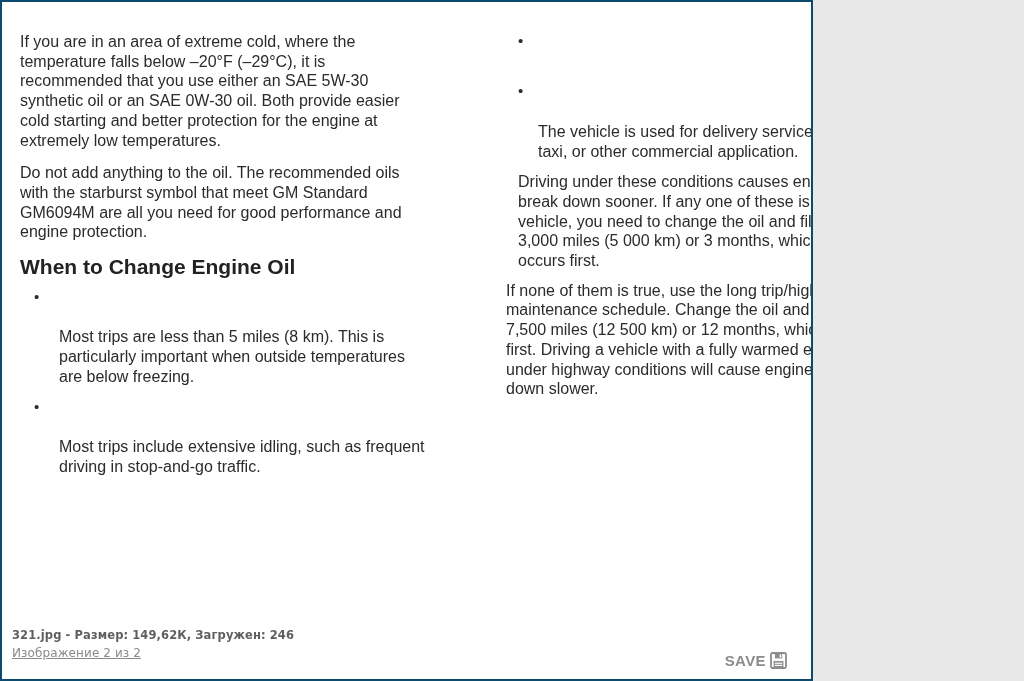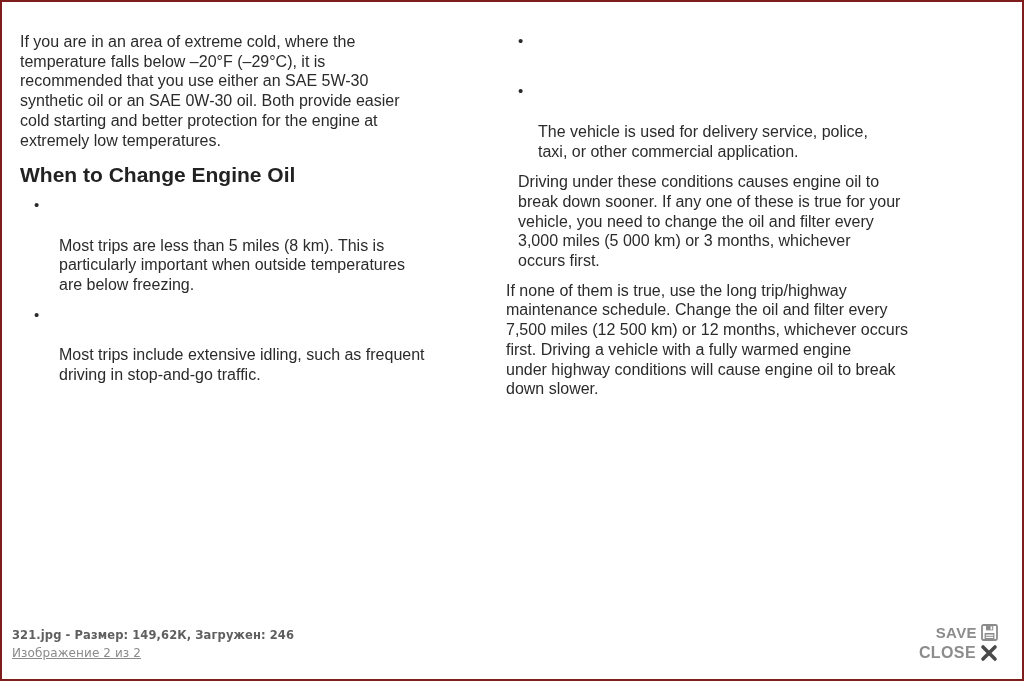--- a/index.html
+++ b/index.html
@@ -1,23 +1,23 @@
 <!DOCTYPE html>
 <html><head>
 <meta charset="utf-8">
 <style>
   html, body { margin: 0; padding: 0; background: #e8e8e8; }
   * { box-sizing: border-box; }
 
   .viewer {
     position: relative;
-    width: 1024px;
+    width: 813px;
     height: 681px;
     background: #ffffff;
-    border: 2px solid #7f1d1d;
+    border: 2px solid #0c4a6e;
     overflow: hidden;
     font-family: "Liberation Sans", sans-serif;
   }
 
   
   .doc-col {
     position: absolute;
     top: 30px;
     width: 472px;
     color: #2b2b2b;
@@ -90,20 +90,21 @@
     align-items: flex-end;
     gap: 3px;
   }
   .action-btn {
     display: flex;
     gap: 4px;
     cursor: pointer;
     border: none;
     background: transparent;
     padding: 0;
+    margin-top: 28px;
   }
   .action-label {
     font-family: "Liberation Sans", sans-serif;
     font-weight: bold;
     color: #8c8c8c;
     letter-spacing: 0.4px;
   }
   .save-label  { font-size: 15px; }
   .close-label { font-size: 16px; }
   .icon svg { display: block; }
@@ -115,20 +116,24 @@
 
   <div class="doc-col col-left">
     <p class="para intro">If you are in an area of extreme cold, where the
 temperature falls below –20°F (–29°C), it is
 recommended that you use either an SAE 5W-30
 synthetic oil or an SAE 0W-30 oil. Both provide easier
 cold starting and better protection for the engine at
 extremely low temperatures.</p>
 
 
+    <p class="para">Do not add anything to the oil. The recommended oils
+with the starburst symbol that meet GM Standard
+GM6094M are all you need for good performance and
+engine protection.</p>
 
     <h2 class="heading">When to Change Engine Oil</h2>
 
 
     <ul class="bullets">
       <li>
         <span class="bullet-dot">•</span>
         <span>Most trips are less than 5 miles (8 km). This is
 particularly important when outside temperatures
 are below freezing.</span>

